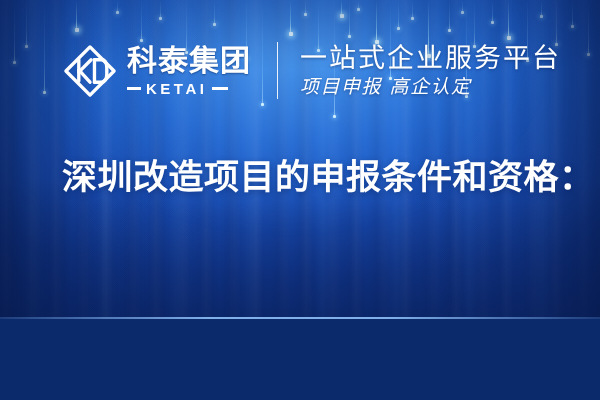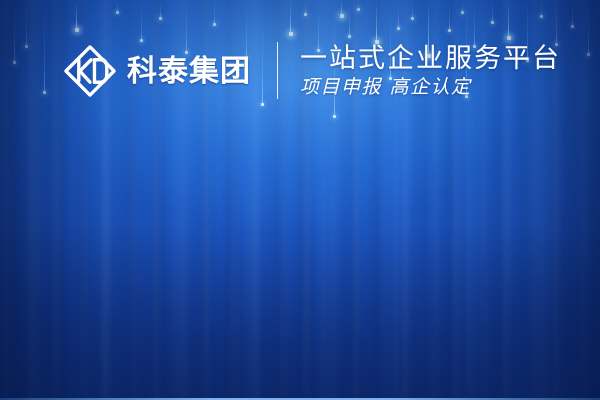--- a/index.html
+++ b/index.html
@@ -3,21 +3,21 @@
 <meta charset="utf-8">
 <style>
   html, body {
     margin: 0;
     padding: 0;
     background: #0b2a6b;
   }
   #banner {
     position: relative;
     width: 600px;
-    height: 400px;
+    height: 319px;
     overflow: hidden;
     font-family: "Liberation Sans", "DejaVu Sans", sans-serif;
     background: #1b52bb;
     user-select: none;
   }
 
   
   .bg-base {
     position: absolute; inset: 0;
     background:
@@ -308,28 +308,34 @@
             <path d="M30 30 L30 68"></path>
             <path d="M30 52 L52 30"></path>
             <path d="M30 48 L50 70"></path>
             <path d="M58 30 L58 70"></path>
             <path d="M58 30 L70 30 Q80 30 80 44 L80 56 Q80 70 70 70 L58 70"></path>
           </g>
         </svg>
       </span>
       <span class="logo-words">
         <span class="logo-cn">科泰集团</span>
+        <span class="logo-en">
+          <i class="rule"></i>
+          <span>KETAI</span>
+          <i class="rule right"></i>
+        </span>
       </span>
     </div>
 
     <div class="divider"></div>
 
     <div class="tagline">
       <span class="tagline-main">一站式企业服务平台</span>
       <span class="tagline-sub">项目申报 高企认定</span>
     </div>
 
   </div>
 
   <div class="headline">
+    <div class="headline-line">深圳改造项目的申报条件和资格：</div>
   </div>
 
 </div>
 
 </body></html>

